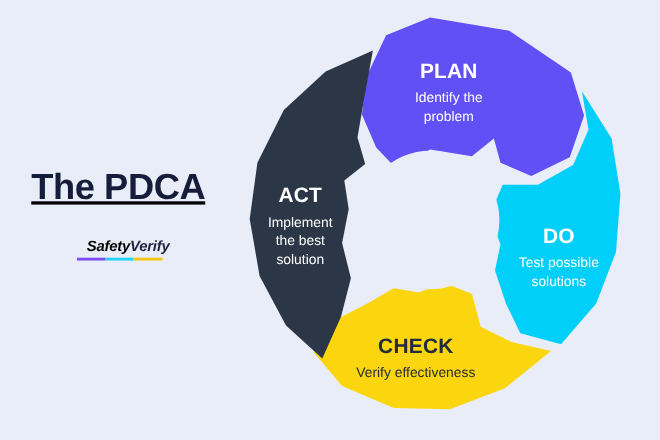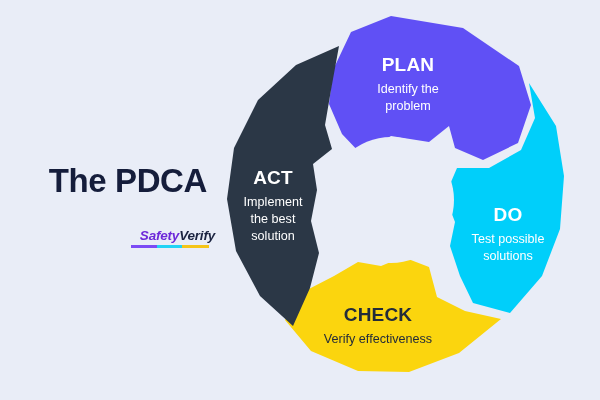--- a/index.html
+++ b/index.html
@@ -17,23 +17,24 @@
     position: relative;
     width: 600px;
     height: 400px;
     background: #E9EDF7;
   }
 
   
   #left-panel {
     position: absolute;
     left: 0px;
-    top: 162px;
+    top: 151px;
     width: 215px;
-    text-align: right;
+    text-align: center;
+    text-decoration: underline;
   }
   #page-title {
     font-family: "Liberation Sans", sans-serif;
     font-weight: bold;
     font-size: 33px;
     line-height: 1.16;
     letter-spacing: -0.4px;
     color: #151D3B;
     margin: 0;
     padding: 0 8px;
@@ -103,21 +104,21 @@
 
 <div id="stage" style="background: rgb(233, 237, 247);">
 
   <div id="left-panel">
 
     <h1 id="page-title" style="color: rgb(21, 29, 59);">
       <span>The PDCA</span><br>
     </h1>
 
     <div id="brand-logo">
-      <span class="brand-word" style="color: #6d28d9; margin-left: 18px;">Safety</span><span class="brand-word" style="color: rgb(27, 35, 64);">Verify</span>
+      <span class="brand-word" style="color: #000000; margin-left: 18px;">Safety</span><span class="brand-word" style="color: rgb(27, 35, 64);">Verify</span>
       <span id="brand-underline">
         <span class="ul-a" style="background: rgb(123, 75, 245);"></span><span class="ul-b" style="background: rgb(34, 211, 245);"></span><span class="ul-c" style="background: rgb(245, 197, 24);"></span>
       </span>
     </div>
 
   </div>
 
   <div id="wheel-wrap">
     <svg id="wheel-svg" viewBox="0 0 380 384" xmlns="http://www.w3.org/2000/svg">
 

